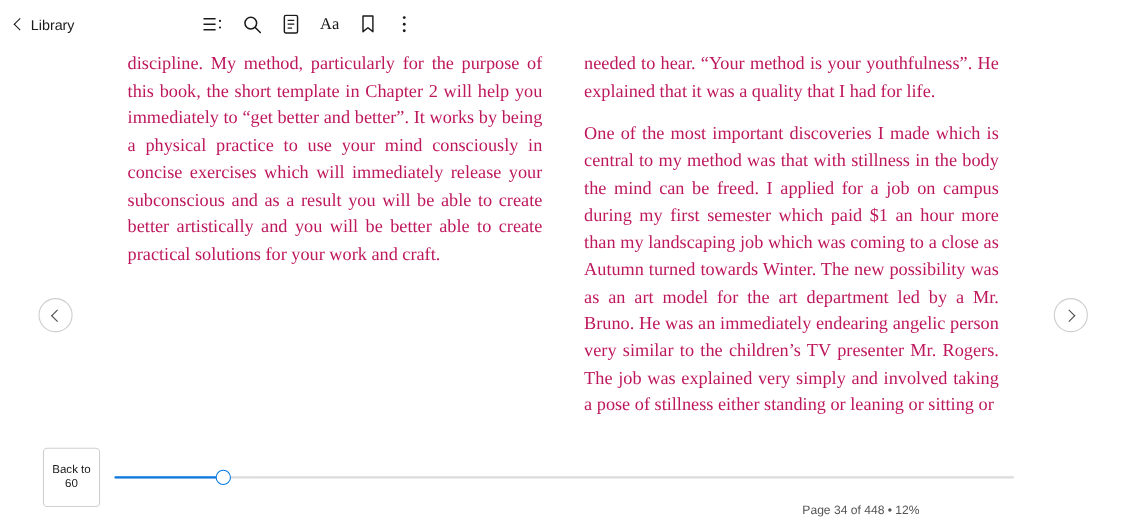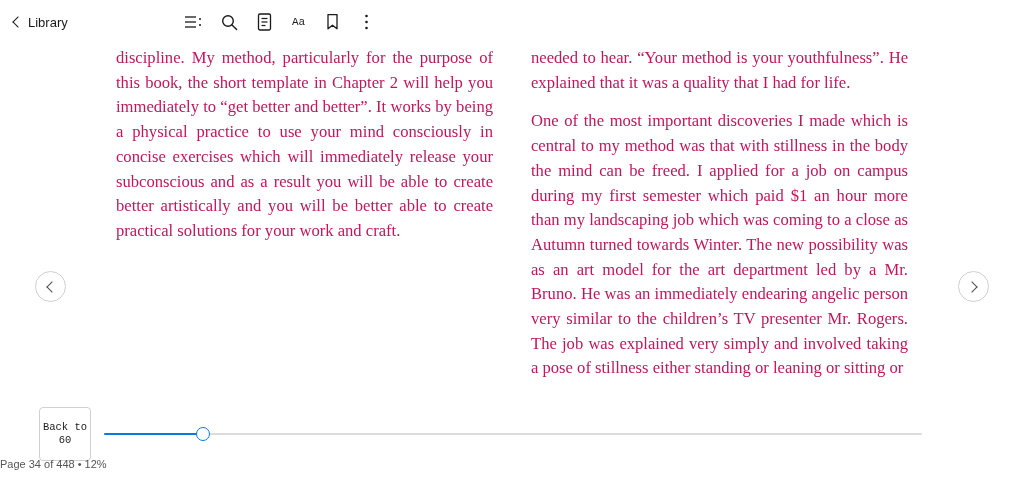--- a/index.html
+++ b/index.html
@@ -64,22 +64,22 @@
     width: 20px;
     height: 20px;
     display: flex;
     align-items: center;
     justify-content: center;
     cursor: pointer;
     color: #1a1a1a;
   }
   .icon-btn svg { display: block; }
   .aa-icon {
-    font-size: 11px;
-    font-family: Liberation Mono, monospace;
+    font-size: 15px;
+    font-family: Liberation Serif, serif;
     line-height: 1;
   }
 
   
   .reader {
     position: absolute;
     top: 44px;
     left: 0;
     width: 1024px;
     height: 370px;
@@ -144,21 +144,20 @@
     background: #fff;
     display: flex;
     flex-direction: column;
     align-items: center;
     justify-content: center;
     font-size: 10.5px;
     line-height: 13px;
     color: #1a1a1a;
     cursor: pointer;
     box-sizing: border-box;
-    font-family: Liberation Mono, monospace;
   }
 
   .slider-wrap {
     position: absolute;
     left: 104px;
     top: 427px;
     width: 818px;
     height: 14px;
   }
   .slider-track {
@@ -190,21 +189,21 @@
     border: 1.6px solid #0a7ae0;
     box-sizing: border-box;
     cursor: pointer;
   }
 
   .page-status {
     position: absolute;
     top: 458px;
     left: 0;
     width: 836px;
-    text-align: left;
+    text-align: right;
     font-size: 11px;
     color: #555;
   }
 </style>
 </head>
 <body>
 
 <div class="topbar">
   <div class="back-link">
     <span class="chev-left"></span>

